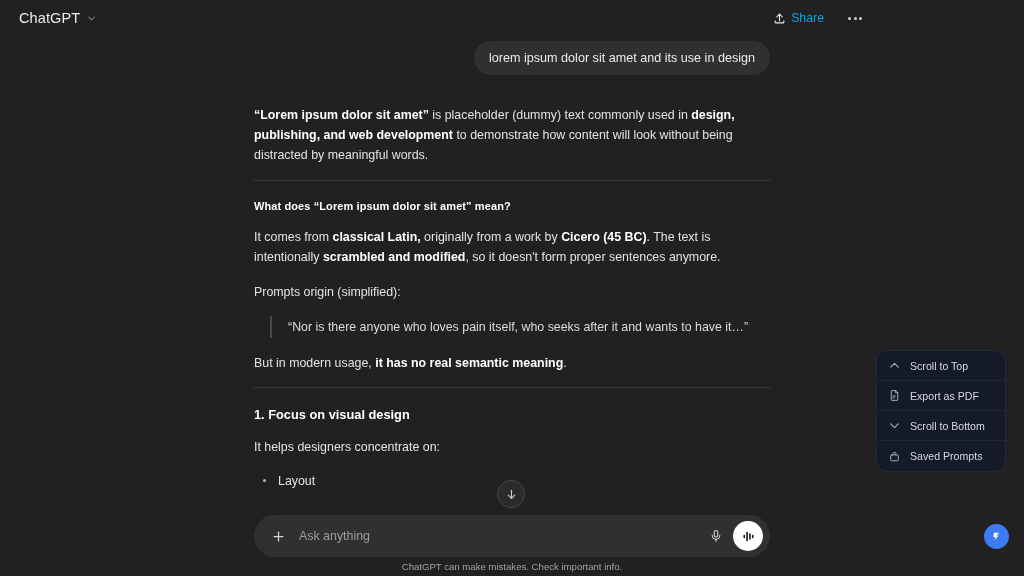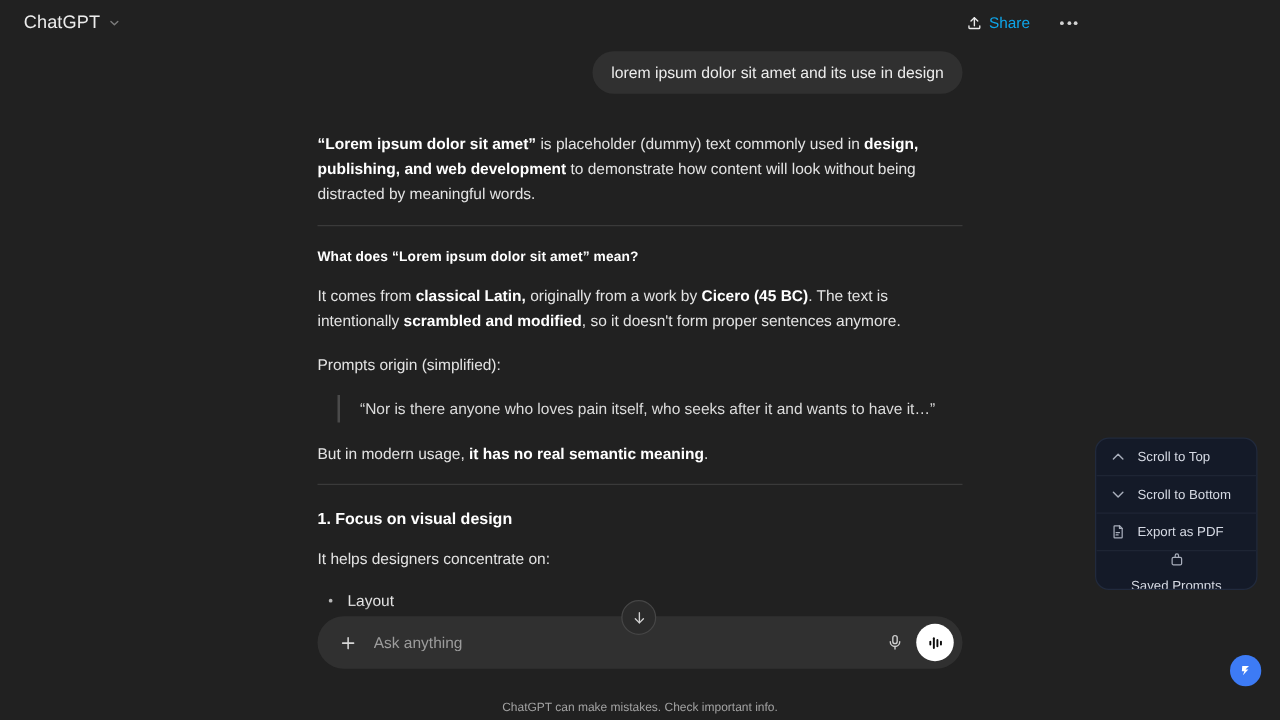--- a/index.html
+++ b/index.html
@@ -102,26 +102,26 @@
     border: 1px solid #212a3d;
     overflow: hidden; z-index: 50;
   }
   .menu-item {
     display: flex; align-items: center; gap: 9px;
     height: 30px; padding: 0 11px;
     font-size: 10.6px; color: #d6dae4; cursor: pointer;
     border-bottom: 1px solid #1e2troppo;
     border-bottom: 1px solid #1e2534;
   }
-  .menu-item:last-child { border-bottom: none; flex-direction: column; }
+  .menu-item:last-child { border-bottom: none; }
   .menu-item .mi { width: 13px; height: 13px; flex: 0 0 13px; display: block; opacity: .85; }
 
   
   .composer-wrap {
-    position: absolute; left: 0; top: 483px; width: 816px; height: 64px;
+    position: absolute; left: 0; top: 505px; width: 816px; height: 64px;
     background: linear-gradient(to bottom, rgba(33,33,33,0) 0%, #212121 22%, #212121 100%);
     z-index: 30;
   }
   .composer {
     position: absolute; left: 254px; top: 10px;
     width: 516px; height: 42px; border-radius: 21px;
     background: #303030;
     display: flex; align-items: center; padding: 0 7px 0 11px;
   }
   .plus-btn {
@@ -242,39 +242,39 @@
   </svg>
 </div>
 
 <div class="menu">
 
   <div class="menu-item">
     <svg class="mi" viewBox="0 0 24 24" fill="none" stroke="#c3c9d6" stroke-width="2.1" stroke-linecap="round" stroke-linejoin="round">
         <polyline points="5 15 12 8 19 15"></polyline>
       </svg>
     <span>Scroll to Top</span>
-  </div>
-
-  <div class="menu-item">
-    <svg class="mi" viewBox="0 0 24 24" fill="none" stroke="#c3c9d6" stroke-width="2.1" stroke-linecap="round" stroke-linejoin="round">
-        <polyline points="5 9 12 16 19 9"></polyline>
-      </svg>
-    <span>Scroll to Bottom</span>
   </div>
 
   <div class="menu-item">
     <svg class="mi" viewBox="0 0 24 24" fill="none" stroke="#c3c9d6" stroke-width="1.8" stroke-linecap="round" stroke-linejoin="round">
       <path d="M14 3H7a1 1 0 0 0-1 1v16a1 1 0 0 0 1 1h10a1 1 0 0 0 1-1V7z"></path>
         <polyline points="14 3 14 7 18 7"></polyline>
         <line x1="9" y1="13" x2="14" y2="13"></line>
         <line x1="9" y1="16.5" x2="12" y2="16.5"></line>
     </svg>
     <span>Export as PDF</span>
   </div>
 
+  <div class="menu-item">
+    <svg class="mi" viewBox="0 0 24 24" fill="none" stroke="#c3c9d6" stroke-width="2.1" stroke-linecap="round" stroke-linejoin="round">
+        <polyline points="5 9 12 16 19 9"></polyline>
+      </svg>
+    <span>Scroll to Bottom</span>
+  </div>
+
 
   <div class="menu-item">
     <svg class="mi" viewBox="0 0 24 24" fill="none" stroke="#c3c9d6" stroke-width="1.8" stroke-linecap="round" stroke-linejoin="round">
       <rect x="5" y="9" width="14" height="11" rx="2"></rect>
         <path d="M9.5 9V6.5a2.5 2.5 0 0 1 5 0V9"></path>
     </svg>
     <span>Saved Prompts</span>
   </div>
 
 </div>

